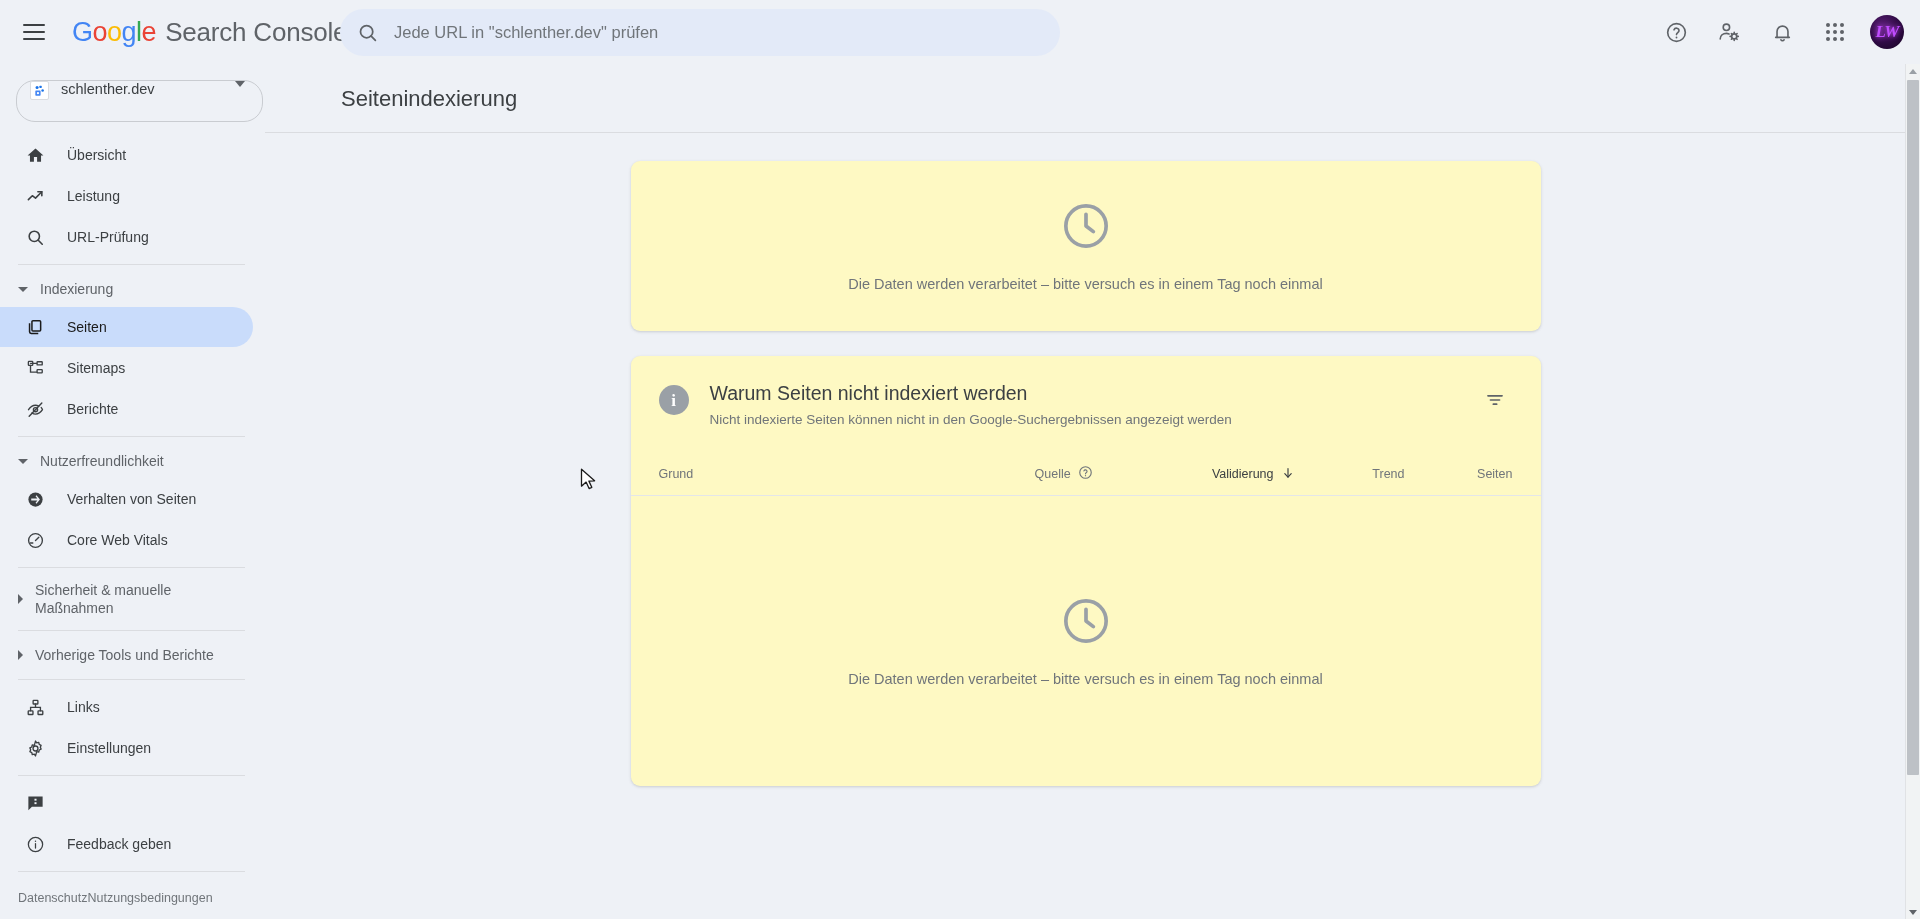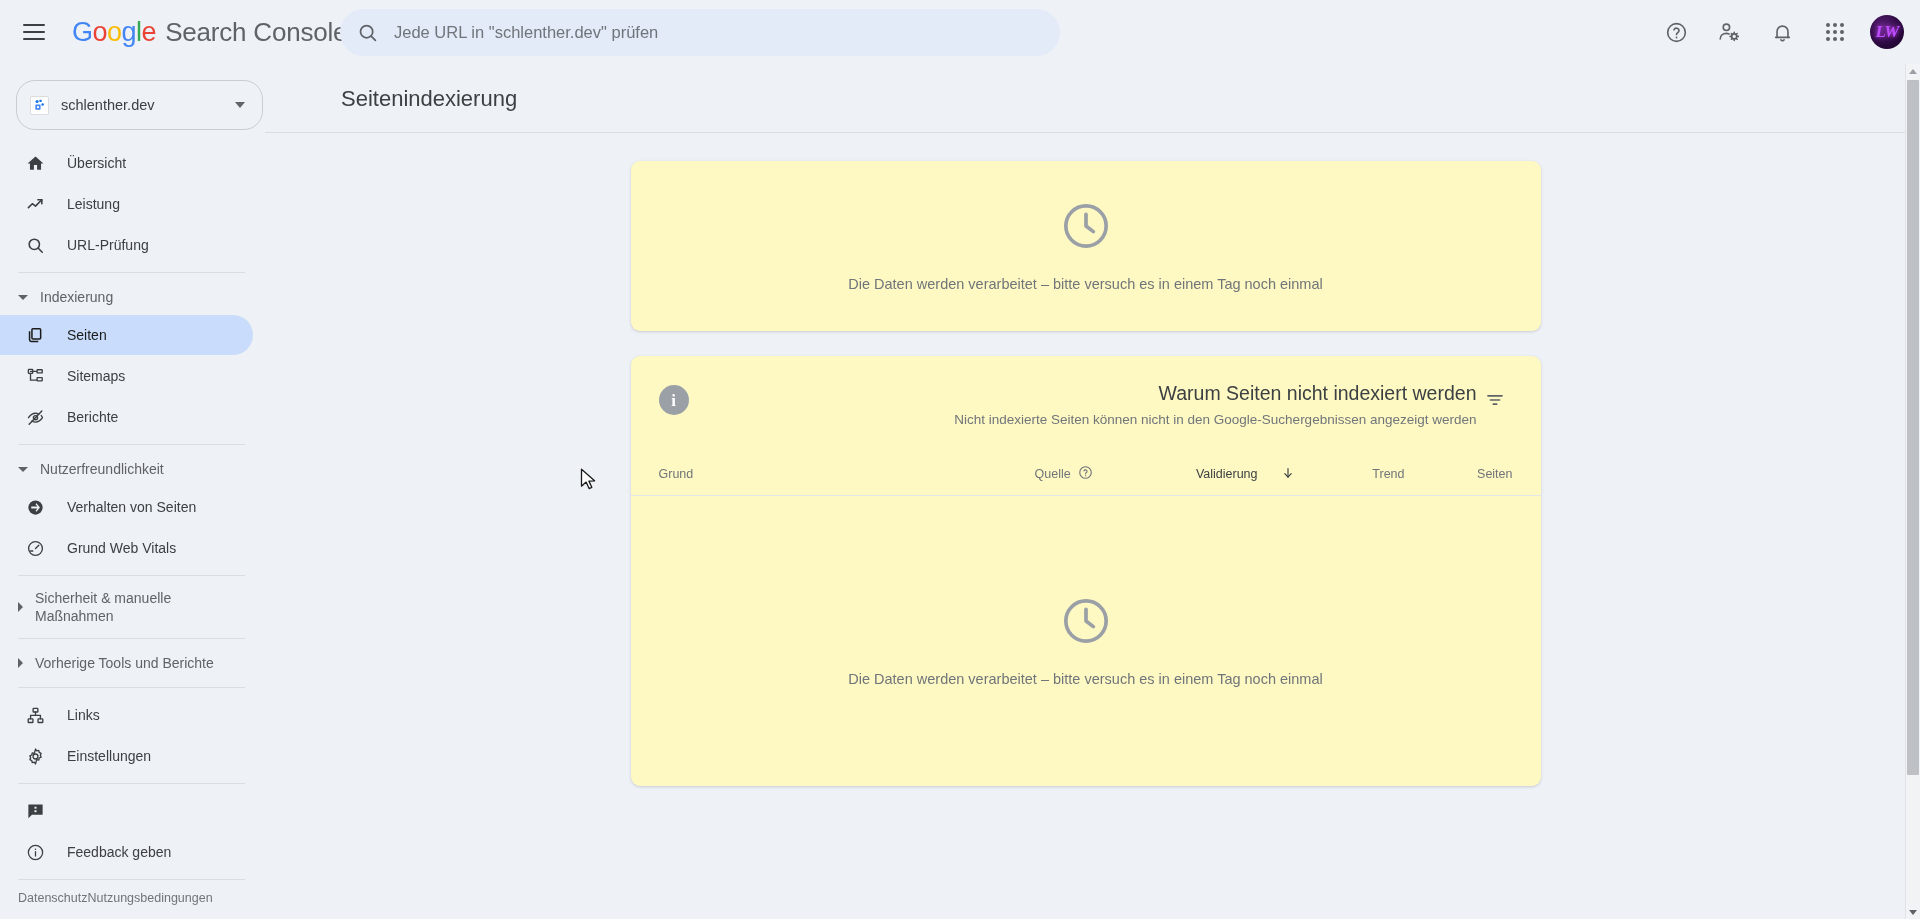--- a/index.html
+++ b/index.html
@@ -78,23 +78,23 @@
   }
 
   
   .sidebar {
     position: absolute; top: 64px; left: 0; width: 265px; height: 855px;
     background: #eef1f6;
     display: flex; flex-direction: column;
     overflow: hidden;
   }
   .prop-selector {
-    margin: 16px 16px 8px 16px; height: 50px; width: 247px;
+    margin: 16px 16px 8px 16px; height: 42px; width: 247px;
     border: 1px solid #c9ccd1; border-radius: 19px;
-    display: flex; align-items: center; cursor: pointer; background: transparent;
+    display: flex; align-items: flex-start; cursor: pointer; background: transparent;
   }
   .prop-favicon {
     width: 19px; height: 19px; margin-left: 13px; border-radius: 2px;
     background: #ffffff; border: 1px solid #dadce0;
     display: flex; align-items: center; justify-content: center; flex: none;
   }
   .prop-name {
     margin-left: 12px; font-size: 14.5px; color: #3c4043; flex: 1;
     white-space: nowrap; overflow: hidden; text-overflow: ellipsis;
   }
@@ -168,36 +168,36 @@
   .clock-ico { margin-bottom: 20px; }
   .empty-msg { font-size: 14.5px; color: #70757a; }
 
   .card-head { display: flex; align-items: flex-start; padding: 26px 28px 0 28px; }
   .info-circle {
     width: 30px; height: 30px; border-radius: 50%; background: #9aa0a6;
     display: flex; align-items: center; justify-content: center; flex: none; margin-top: 3px;
   }
   .info-circle b { color: #ffffff; font-size: 17px; font-weight: 700;
     font-family: "Liberation Serif", serif; line-height: 1; }
-  .card-head-txt { margin-left: 34px; flex: 1; text-align: right; }
+  .card-head-txt { margin-left: 21px; flex: 1; }
   .card-title { font-size: 19.5px; color: #3c4043; font-weight: 400; }
   .card-sub { font-size: 13.5px; color: #70757a; margin-top: 7px; }
   .filter-btn {
     width: 36px; height: 36px; border-radius: 50%; flex: none;
     display: flex; align-items: center; justify-content: center; cursor: pointer;
   }
 
   .tbl-head {
     display: flex; align-items: center; padding: 0 28px;
     height: 42px; margin-top: 26px; font-size: 12.5px; color: #70757a;
   }
   .th { display: flex; align-items: center; cursor: pointer; }
   .th.c-grund { flex: 1; }
   .th.c-quelle { width: 110px; gap: 7px; }
-  .th.c-valid { width: 150px; justify-content: flex-end; gap: 23px; color: #3c4043; }
+  .th.c-valid { width: 150px; justify-content: flex-end; gap: 7px; color: #3c4043; }
   .th.c-trend { width: 110px; justify-content: flex-end; }
   .th.c-seiten { width: 108px; justify-content: flex-end; }
   .tbl-rule { height: 1px; background: #e4e6e9; }
 
   .tbl-empty {
     height: 290px; display: flex; flex-direction: column;
     align-items: center; justify-content: center;
   }
 
   
@@ -402,21 +402,21 @@
     </div>
 
     <div class="nav-item">
       <span class="nav-ico">
         <svg width="19" height="19" viewBox="0 0 24 24" fill="none" stroke="#3c4043" stroke-width="1.7">
           <circle cx="12" cy="12" r="8.7"></circle>
           <path d="M12 12l4.2-4.2" stroke-linecap="round"></path>
           <path d="M5.6 15.2h3" stroke-linecap="round"></path>
         </svg>
       </span>
-      <span class="nav-lbl">Grund Web Vitals</span>
+      <span class="nav-lbl">Core Web Vitals</span>
     </div>
 
     <div class="nav-divider"></div>
 
     <div class="nav-group-header two-line">
       <span class="tri-right"></span>
       <span class="grp-lbl" style="max-width:180px;">Sicherheit &amp; manuelle Maßnahmen</span>
     </div>
 
     <div class="nav-divider"></div>

